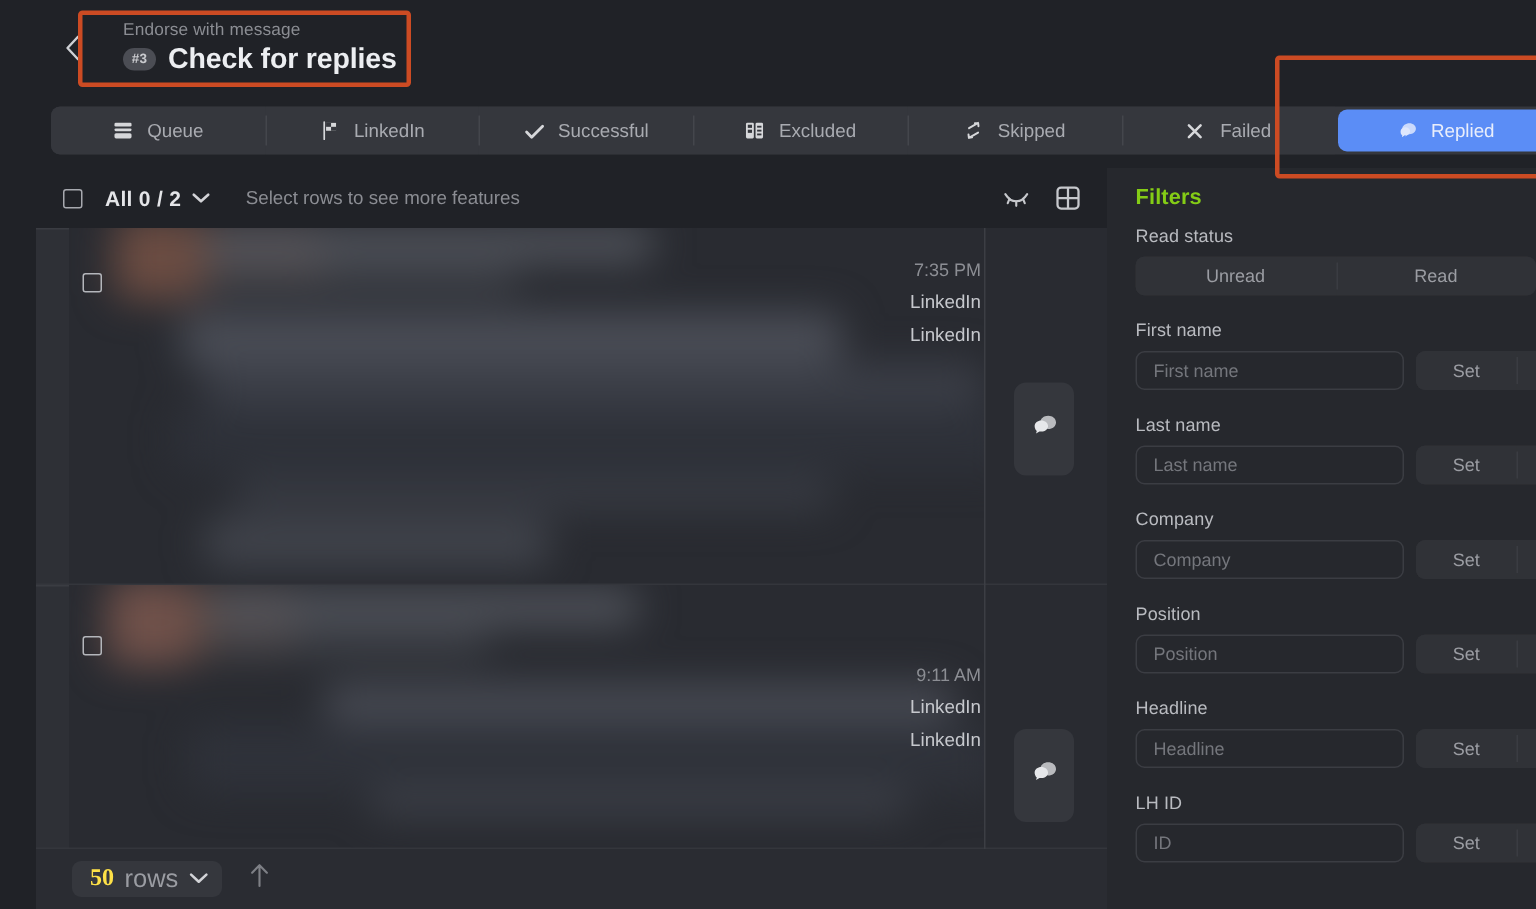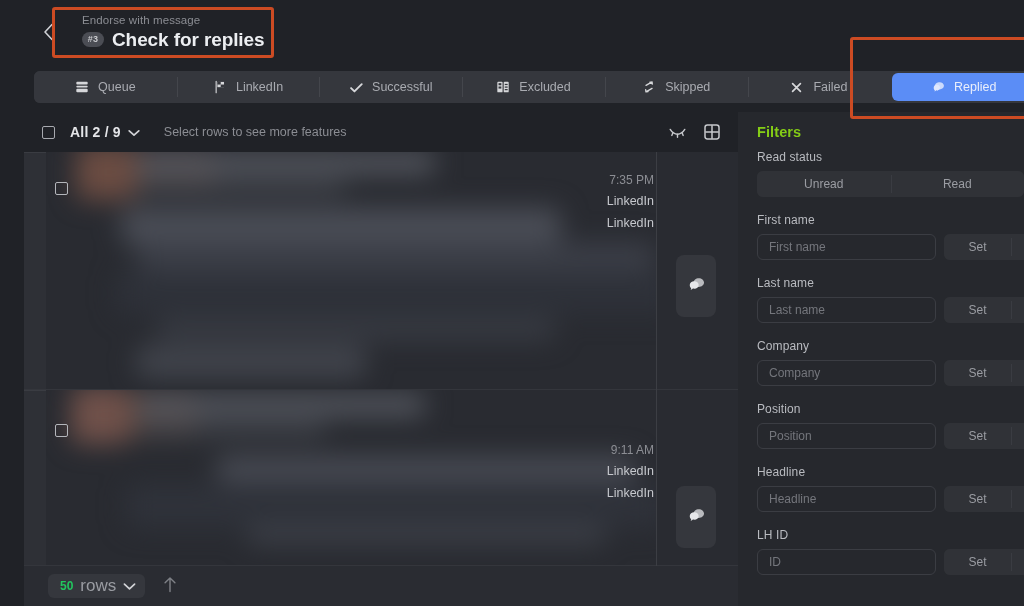--- a/index.html
+++ b/index.html
@@ -271,21 +271,21 @@
     gap: 18px;
   }
   .rows-select {
     height: 24px;
     padding: 0 9px 0 12px;
     background: #35373d;
     border-radius: 6px;
     display: flex; align-items: center; gap: 7px;
     cursor: pointer;
   }
-  .rows-num { font-size: 12px; color: #22c55e; font-weight: 700; }
+  .rows-num { font-size: 16px; color: #fde047; font-weight: 700; font-family: Liberation Serif, serif; }
   .rows-word { font-size: 17px; color: #9a9ca2; }
   .scroll-top { cursor: pointer; color: #7e8086; display: flex; }
 
   
   .filters {
     position: absolute;
     left: 714px; top: 112px;
     width: 310px; height: 494px;
     background: #26282d;
     overflow: hidden;
@@ -467,21 +467,21 @@
           <path d="M6.3 5.1c1.9 0 3.4 1.3 3.4 2.9 0 1.6-1.5 2.9-3.4 2.9h-.4L3.8 12.2l.3-1.4C3 10.2 2.9 9.2 2.9 8c0-1.6 1.5-2.9 3.4-2.9z" fill="currentColor"></path>
         </svg>
       </span>
       <span>Replied</span>
     </div>
   </div>
 
   <div class="toolbar">
     <div class="tb-check"></div>
     <div class="tb-all">
-      <span class="tb-all-label">All 2 / 9</span>
+      <span class="tb-all-label">All 0 / 2</span>
       <span>
         <svg width="12" height="8" viewBox="0 0 12 8" fill="none">
           <path d="M1.2 1.8L6 6.2l4.8-4.4" stroke="#d2d3d7" stroke-width="1.7" stroke-linecap="round" stroke-linejoin="round"></path>
         </svg>
       </span>
     </div>
     <div class="tb-hint">Select rows to see more features</div>
 
     <div class="tb-icons">
       <span class="tb-ico">

